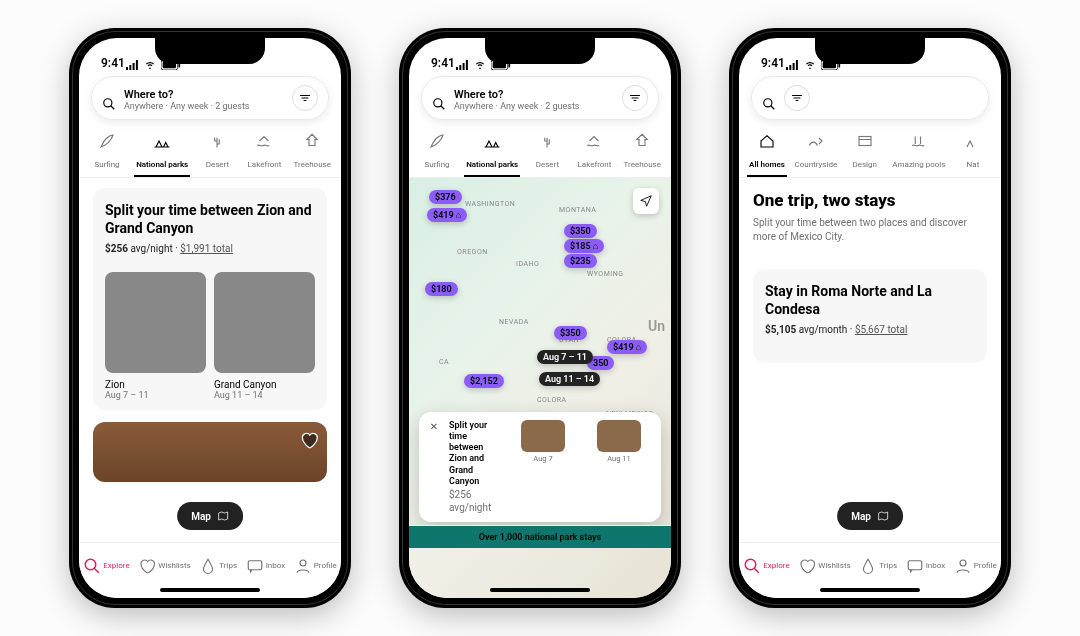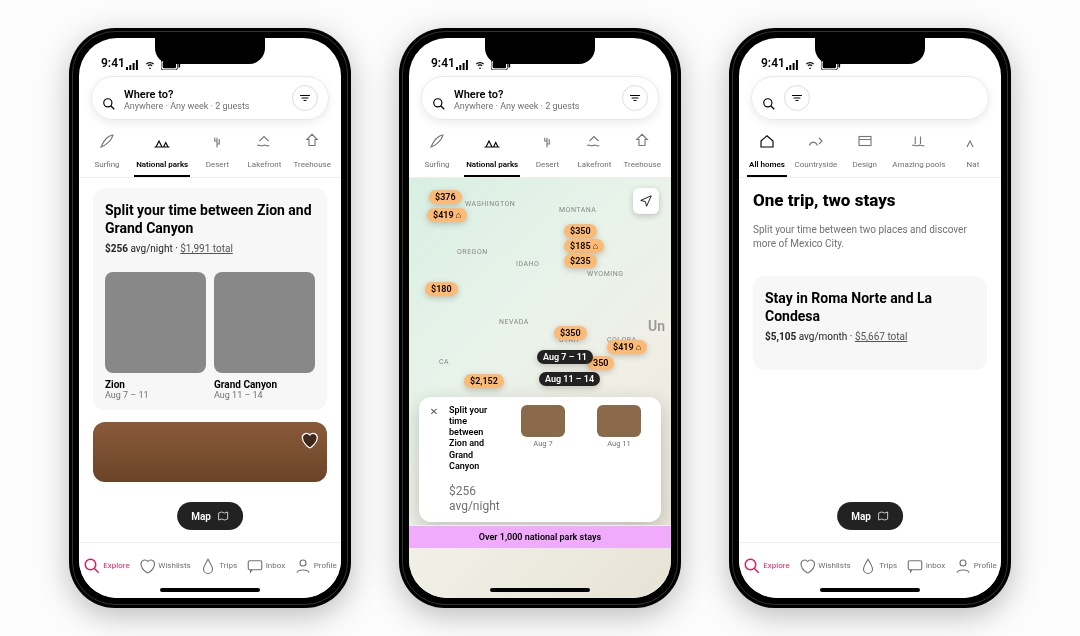--- a/index.html
+++ b/index.html
@@ -41,53 +41,53 @@
 
   
   .content{flex:1;overflow:hidden;position:relative;padding:10px 14px}
   .split-card{background:var(--card);border-radius:12px;padding:14px 12px 10px}
   .split-card h2{font-size:14px;font-weight:700;line-height:1.25;margin-bottom:6px}
   .price{font-size:10px;color:#222}
   .price .tot{text-decoration:underline;color:#555}
   .pair{display:flex;gap:8px;margin-top:18px}
   .stay{flex:1}
   .stay .img{width:100%;aspect-ratio:1/1;border-radius:8px;background:#888}
-  .stay .name{font-size:10px;font-weight:700;margin-top:6px}
+  .stay .name{font-size:10px;font-weight:400;margin-top:6px}
   .stay .dates{font-size:9px;color:var(--muted)}
   .below-card{margin-top:12px;border-radius:12px;height:60px;background:linear-gradient(#8a5a3a,#6b4428);position:relative}
   .heart{position:absolute;top:8px;right:8px}
 
   
   .map-pill{position:absolute;left:50%;bottom:68px;transform:translateX(-50%);background:var(--pill);color:#fff;font-size:10px;font-weight:600;padding:8px 14px;border-radius:20px;display:flex;align-items:center;gap:6px;z-index:15}
 
   
   .nav{position:absolute;bottom:0;left:0;right:0;height:56px;background:#fff;border-top:1px solid #eee;display:flex;justify-content:space-around;align-items:center;padding-bottom:10px;z-index:10}
   .nav-item{display:flex;flex-direction:row;align-items:center;font-size:8px;color:var(--muted);gap:2px}
   .nav-item.active{color:var(--accent)}
   .nav-item svg{width:18px;height:18px}
 
   
   .map-canvas{position:absolute;inset:0;background:linear-gradient(135deg,#d9efe3 0%,#e8f3ea 35%,#f0efe6 60%,#e7e2d5 100%)}
   .map-overlay{position:absolute;inset:0}
   .state{position:absolute;font-size:7px;letter-spacing:.5px;color:#888}
-  .pin{position:absolute;background:#fdba74;border-radius:12px;padding:2px 6px;font-size:9px;font-weight:600;box-shadow:0 2px 6px rgba(0,0,0,.2);white-space:nowrap}
+  .pin{position:absolute;background:#8b5cf6;border-radius:12px;padding:2px 6px;font-size:9px;font-weight:600;box-shadow:0 2px 6px rgba(0,0,0,.2);white-space:nowrap}
   .pin.dark{background:#222;color:#fff}
   .loc-btn{position:absolute;top:10px;right:12px;width:26px;height:26px;border-radius:6px;background:#fff;display:flex;align-items:center;justify-content:center;box-shadow:0 2px 6px rgba(0,0,0,.2)}
   .map-bottom-card{position:absolute;bottom:76px;left:10px;right:10px;background:#fff;border-radius:12px;padding:8px;display:flex;gap:8px;box-shadow:0 6px 20px rgba(0,0,0,.2)}
   .map-bottom-card .x{width:14px;height:14px;border-radius:50%;display:flex;align-items:center;justify-content:center;font-size:10px;color:#555}
   .mbc-txt{flex:1;font-size:9px;line-height:1.25}
-  .mbc-txt .p{color:var(--muted);font-size:12px;margin-top:12px}
+  .mbc-txt .p{color:var(--muted);font-size:10px;margin-top:2px}
   .mbc-img{width:68px;display:flex;flex-direction:column;align-items:center}
   .mbc-img .i{width:44px;height:32px;border-radius:6px;background:#8a6a4a}
   .mbc-img .d{font-size:7.5px;color:var(--muted);margin-top:2px}
-  .map-footer{position:absolute;bottom:50px;left:0;right:0;text-align:center;font-size:9px;font-weight:600;background:#f0abfc;padding:6px 0;border-top:1px solid #eee}
+  .map-footer{position:absolute;bottom:50px;left:0;right:0;text-align:center;font-size:9px;font-weight:600;background:#0f766e;padding:6px 0;border-top:1px solid #eee}
   .google{position:absolute;bottom:110px;left:12px;font-size:7px;color:#999;font-style:italic}
 
   
-  .hero-h{font-size:17px;font-weight:800;margin:2px 0 13px}
+  .hero-h{font-size:17px;font-weight:800;margin:2px 0 6px}
   .hero-sub{font-size:10px;color:var(--muted);line-height:1.35;margin-bottom:26px}
 
   
   .bg-zion{background:radial-gradient(circle at 50% 85%, #f4e7c6 0 18%, transparent 19%),linear-gradient(#2a4a72 0 55%,#3a5a32 55% 75%,#5a3a22 75%)}
   .bg-gc{background:linear-gradient(#8db4d8 0 35%,#c99a6a 35% 70%,#a0764a 70%)}
   .bg-roma{background:linear-gradient(#e8d8c8 0%, #c97a5a 40%,#7a4a3a 100%)}
   .bg-condesa{background:linear-gradient(#d8d0b8 0%, #c8a060 50%, #8a6a3a 100%)}
   .bg-roma::after{content:"";position:absolute;inset:0; background:radial-gradient(circle at 20% 30%, #2a6a3a 0 8%, transparent 9%)}
   .stay .img{position:relative;overflow:hidden}
 

